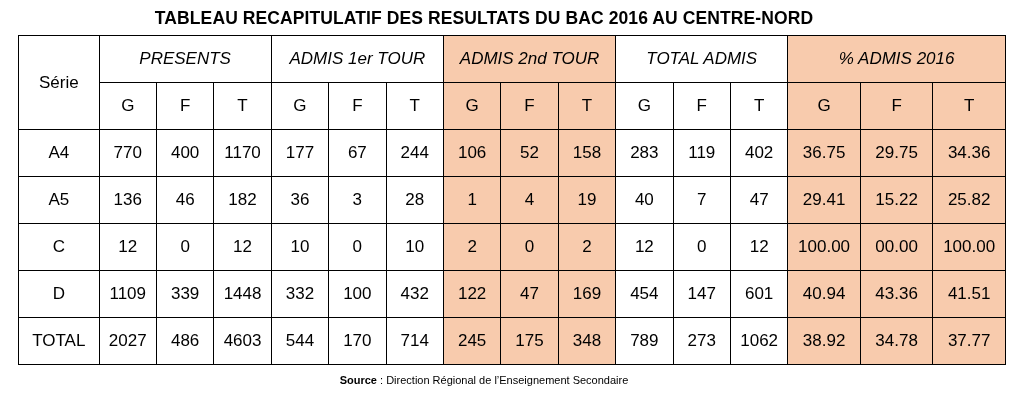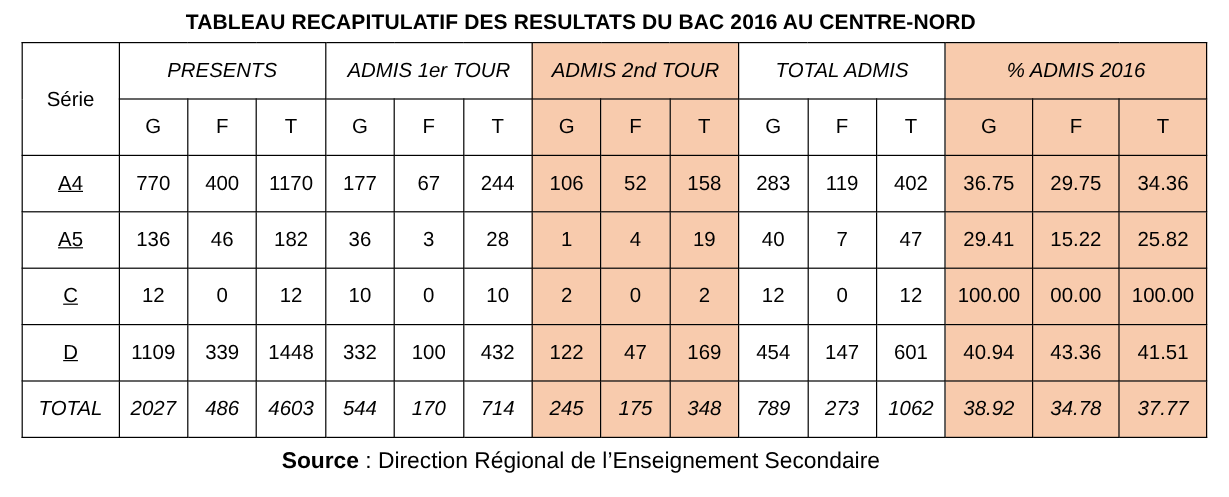--- a/index.html
+++ b/index.html
@@ -65,31 +65,29 @@
     height: 34px;
   }
   .peach {
     background: #f8cbad !important;
   }
   .bold {
     font-weight: bold;
   }
   .row-serie {
     font-size: 16.5px;
-    text-decoration: underline;
   }
   .total-row td {
     font-weight: bold;
     font-size: 17px;
     height: 38px;
-    font-style: italic;
   }
   .source {
     text-align: center;
-    font-size: 19px;
+    font-size: 11px;
     padding-top: 9px;
   }
   .source .lbl {
     font-weight: bold;
   }
   
   col.c-serie { width: 80px; }
   col.c-n { width: 57px; }
   col.c-p { width: 72px; }
 </style>

